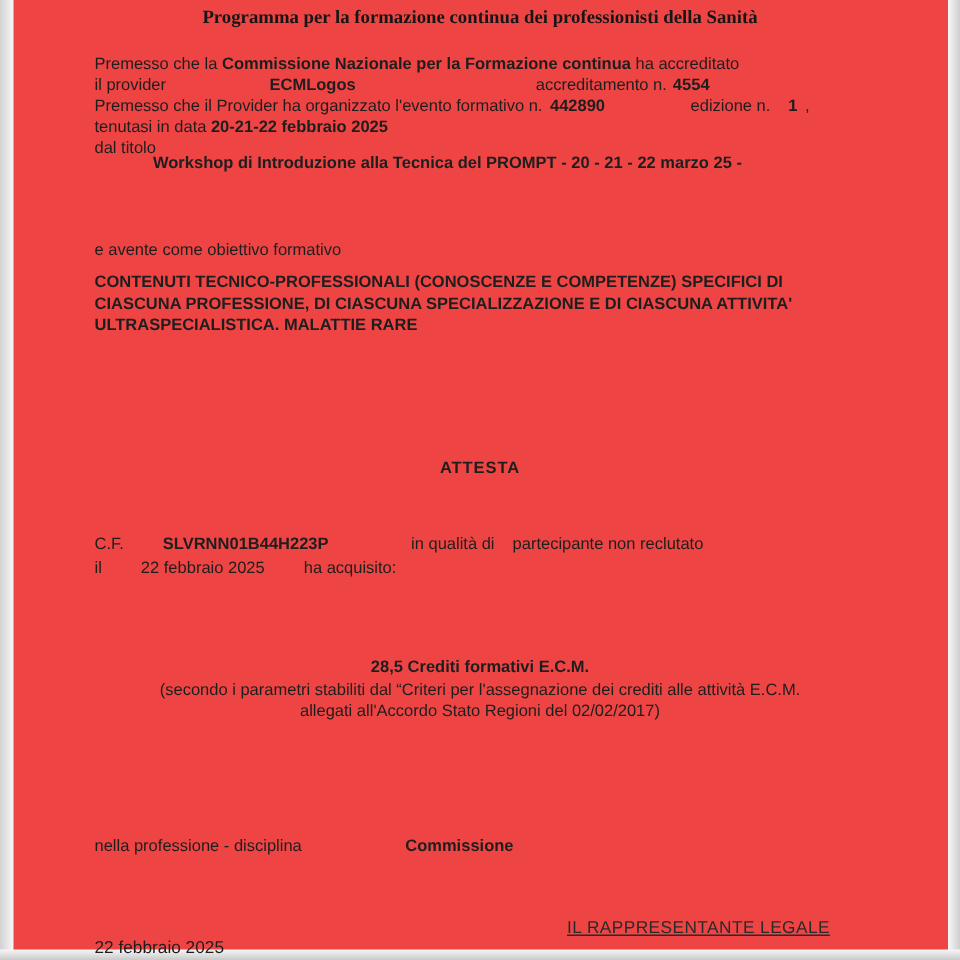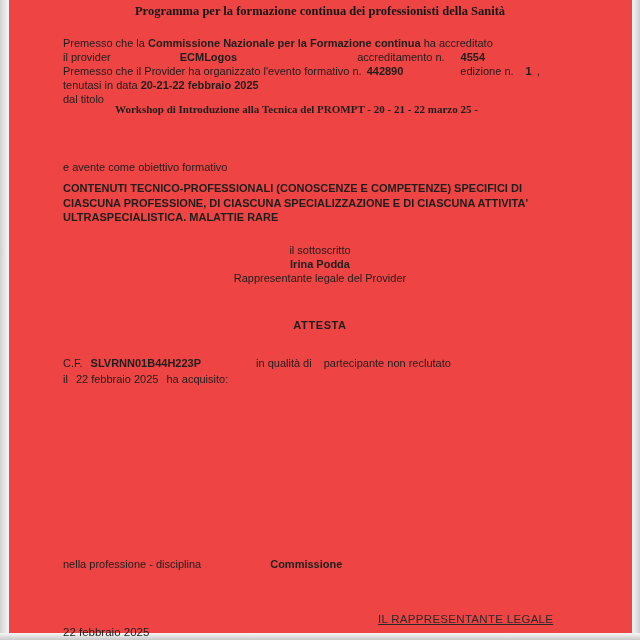--- a/index.html
+++ b/index.html
@@ -30,41 +30,40 @@
     position:absolute; top:4px; left:0; right:0;
     text-align:center;
     font-family:"Liberation Serif", serif;
     font-weight:bold; font-size:12.5px; color:#161616;
   }
   .premise { position:absolute; top:36px; left:63px; right:68px; }
   .premise .line { white-space:nowrap; }
 
   .g3  { margin-left:3px; }
   .g5  { margin-left:5px;margin-top:18px; }
-  .g8  { margin-left:8px; }
+  .g8  { margin-left:26px; }
   .g12 { margin-left:12px; }
-  .g16 { margin-left:16px; }
+  .g16 { margin-left:4px; }
   .g25 { margin-left:25px;padding-left:44px; }
   .g35 { margin-left:35px; }
   .g55 { margin-left:55px; }
   .g57 { margin-left:57px; }
   .g120{ margin-left:120px;margin-top:38px; }
 
   .course-title {
-    position:absolute; top:102px; left:115px; right:60px;
+    position:absolute; top:102px; left:102px; right:60px;
     font-weight:bold;
-    font-family:Liberation Serif, serif;
   }
   .objective-intro { position:absolute; top:160px; left:63px; }
   .objective-text  {
     position:absolute; top:181px; left:63px; width:505px;
     font-weight:bold; line-height:14.5px;
   }
   .signatory { position:absolute; top:243px; left:0; right:0; text-align:center; }
-  .attesta   { position:absolute; top:318px; left:0; right:0; text-align:center;
+  .attesta   { position:absolute; top:305px; left:0; right:0; text-align:center;
                font-weight:bold; letter-spacing:0.6px; }
   .participant { position:absolute; top:356px; left:63px; right:50px; line-height:15.5px; }
   .participant .line { white-space:nowrap; }
   .credits { position:absolute; top:438px; left:0; right:0; text-align:center; line-height:14.5px; }
   .profession { position:absolute; top:557px; left:63px; }
   .footer-sign { position:absolute; top:612px; left:378px; font-size:11.5px;
                  color:#2a2a2a; letter-spacing:0.3px;text-decoration:underline; }
   .footer-date { position:absolute; top:625px; left:63px; font-size:11.5px; }
 </style>
 </head>
@@ -95,37 +94,40 @@
     </div>
   </div>
 
   <div class="course-title">
     <div>Workshop di Introduzione alla Tecnica del PROMPT - 20 - 21 - 22 marzo 25 -</div>
   </div>
 
   <div class="objective-intro">e avente come obiettivo formativo</div>
   <div class="objective-text">CONTENUTI TECNICO-PROFESSIONALI (CONOSCENZE E COMPETENZE) SPECIFICI DI CIASCUNA PROFESSIONE, DI CIASCUNA SPECIALIZZAZIONE E DI CIASCUNA ATTIVITA' ULTRASPECIALISTICA. MALATTIE RARE</div>
 
-  <div class="signatory">
-    <div>il sottoscritto</div>
-    <div class="b">Irina Podda</div>
-    <div>Rappresentante legale del Provider</div>
-  </div>
 
   <div class="attesta">ATTESTA</div>
 
   <div class="participant">
     <div class="line">
       <span>C.F.</span><span class="b g8">SLVRNN01B44H223P</span><span class="g55">in qualità di</span><span class="g12">partecipante non reclutato</span>
     </div>
     <div class="line">
       <span>il</span><span class="g8">22 febbraio 2025</span><span class="g8">ha acquisito:</span>
     </div>
   </div>
 
+  <div class="credits">
+    <div>
+      <span class="b">28,5</span>
+      <span class="b">Crediti formativi E.C.M.</span>
+    </div>
+    <div>(secondo i parametri stabiliti dal “Criteri per l'assegnazione dei crediti alle attività E.C.M.</div>
+    <div>allegati all'Accordo Stato Regioni del 02/02/2017)</div>
+  </div>
 
   <div class="profession">
     <span>nella professione - disciplina</span><span class="b g25">Commissione</span>
   </div>
 
   <div class="footer-sign">IL RAPPRESENTANTE LEGALE</div>
   <div class="footer-date">22 febbraio 2025</div>
 </div>
 
 </body></html>

